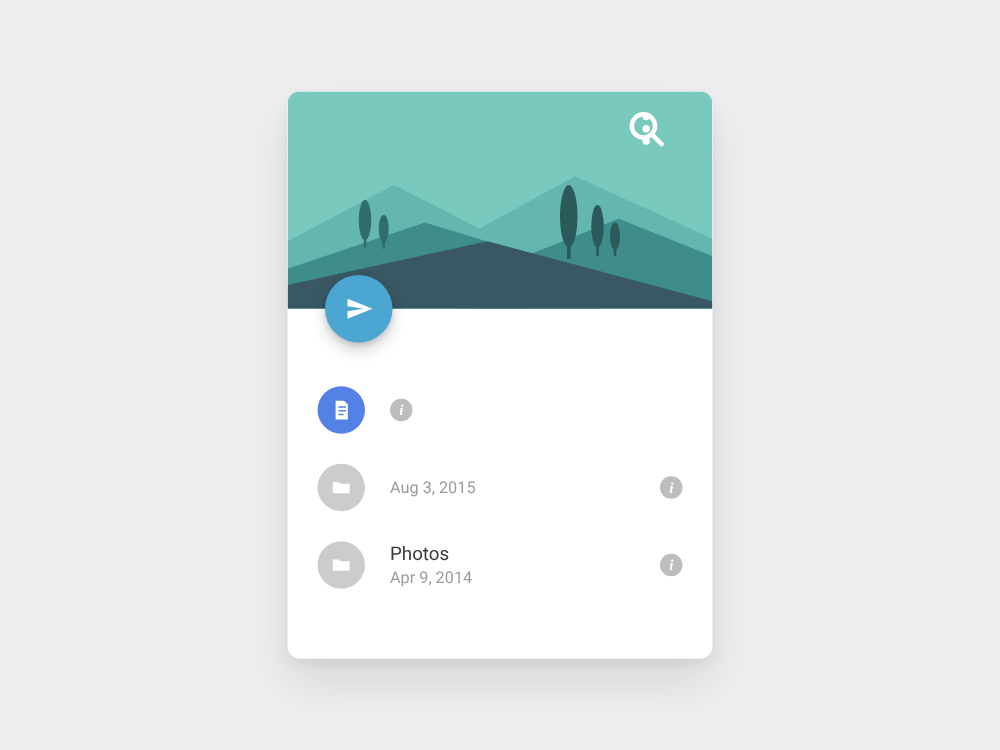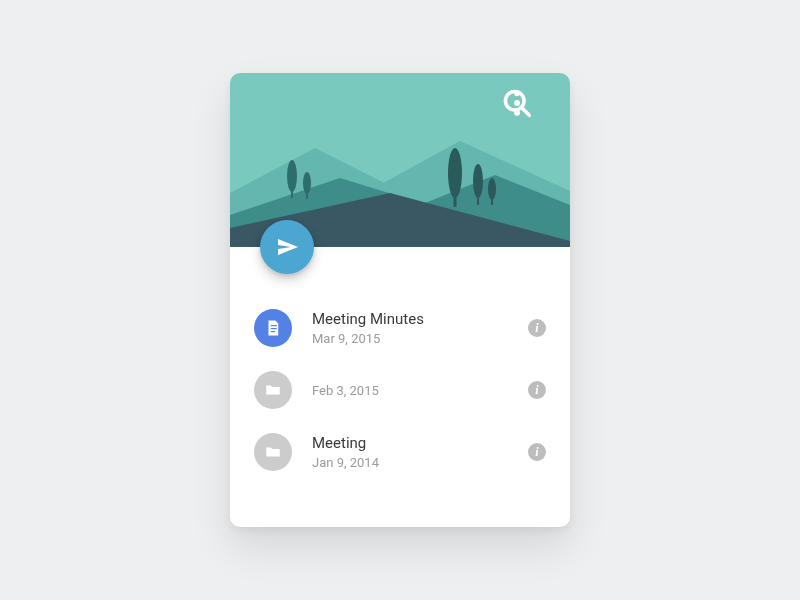--- a/index.html
+++ b/index.html
@@ -172,46 +172,42 @@
 
     <div class="item">
       <div class="avatar doc">
         <svg width="18" height="18" viewBox="0 0 24 24" fill="white">
           <path d="M6 2h9l4 4v16H6z" fill="white"></path>
           <rect x="9" y="8" width="8" height="1.6" fill="#5481e6"></rect>
           <rect x="9" y="12" width="8" height="1.6" fill="#5481e6"></rect>
           <rect x="9" y="16" width="5.5" height="1.6" fill="#5481e6"></rect>
         </svg>
       </div>
-      <div class="item-text">
-        <div class="item-title">Meeting Minutes</div>
-        <div class="item-sub">Mar 9, 2015</div>
-      </div>
       <div class="info">i</div>
     </div>
 
     <div class="item">
       <div class="avatar folder">
         <svg width="18" height="18" viewBox="0 0 24 24" fill="white">
           <path d="M3 6h6l2 2h10v10H3z"></path>
         </svg>
       </div>
       <div class="item-text">
-        <div class="item-sub">Feb 3, 2015</div>
+        <div class="item-sub">Aug 3, 2015</div>
       </div>
       <div class="info">i</div>
     </div>
 
     <div class="item">
       <div class="avatar folder">
         <svg width="18" height="18" viewBox="0 0 24 24" fill="white">
           <path d="M3 6h6l2 2h10v10H3z"></path>
         </svg>
       </div>
       <div class="item-text">
-        <div class="item-title">Meeting</div>
-        <div class="item-sub">Jan 9, 2014</div>
+        <div class="item-title">Photos</div>
+        <div class="item-sub">Apr 9, 2014</div>
       </div>
       <div class="info">i</div>
     </div>
 
   </div>
 </div>
 
 </body></html>

